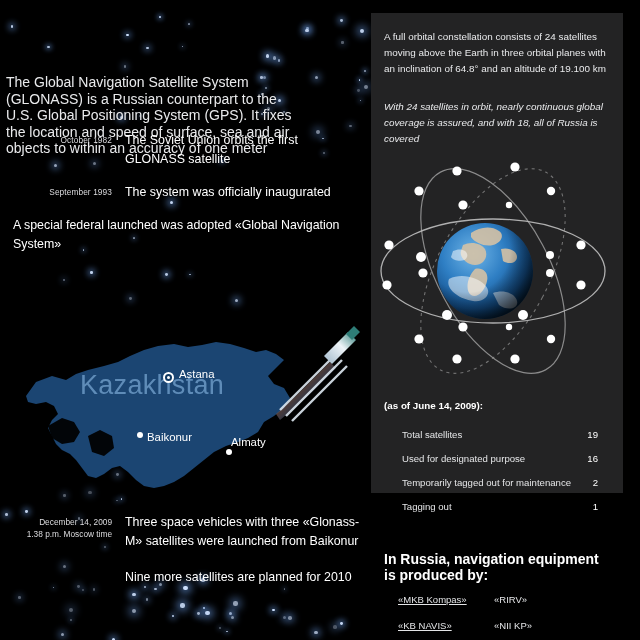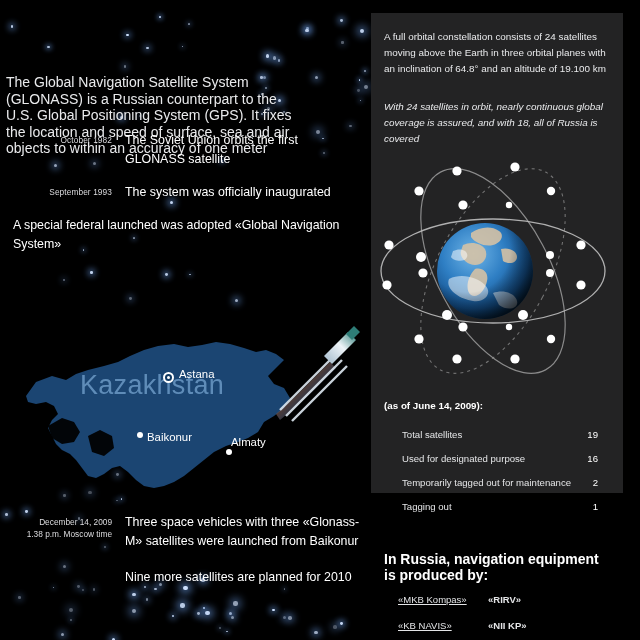--- a/index.html
+++ b/index.html
@@ -214,21 +214,21 @@
     position: relative;
     height: 74px;
   }
   .producer {
     position: absolute;
     font-size: 9.5px;
     color: #e4e5e7;
     white-space: nowrap;
   }
   .pcol1 { left: 14px; text-decoration: underline; }
-  .pcol2 { left: 104px; font-weight: bold; }
+  .pcol2 { left: 110px; }
   .prow1 { top: 0px; }
   .prow2 { top: 26px; }
   .prow3 { top: 52px; }
 </style>
 </head>
 <body>
 
 <div id="page">
 
   <div id="starfield">

